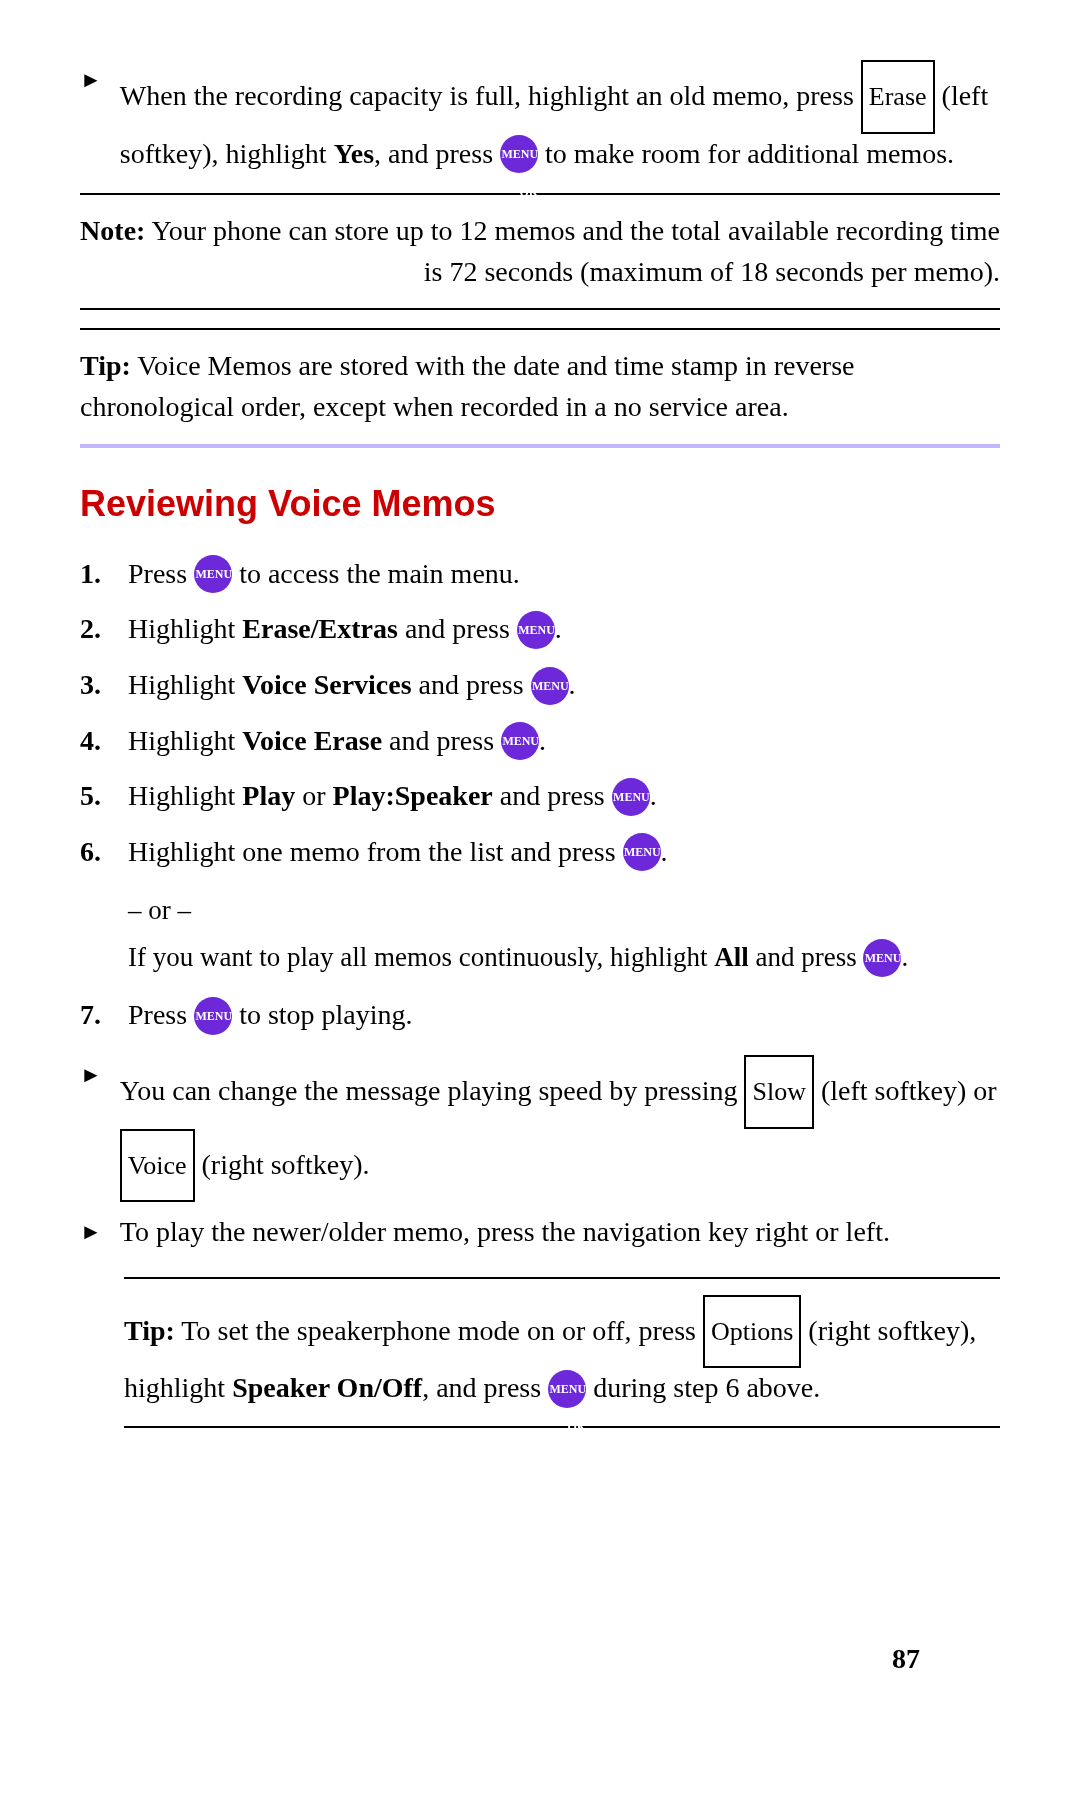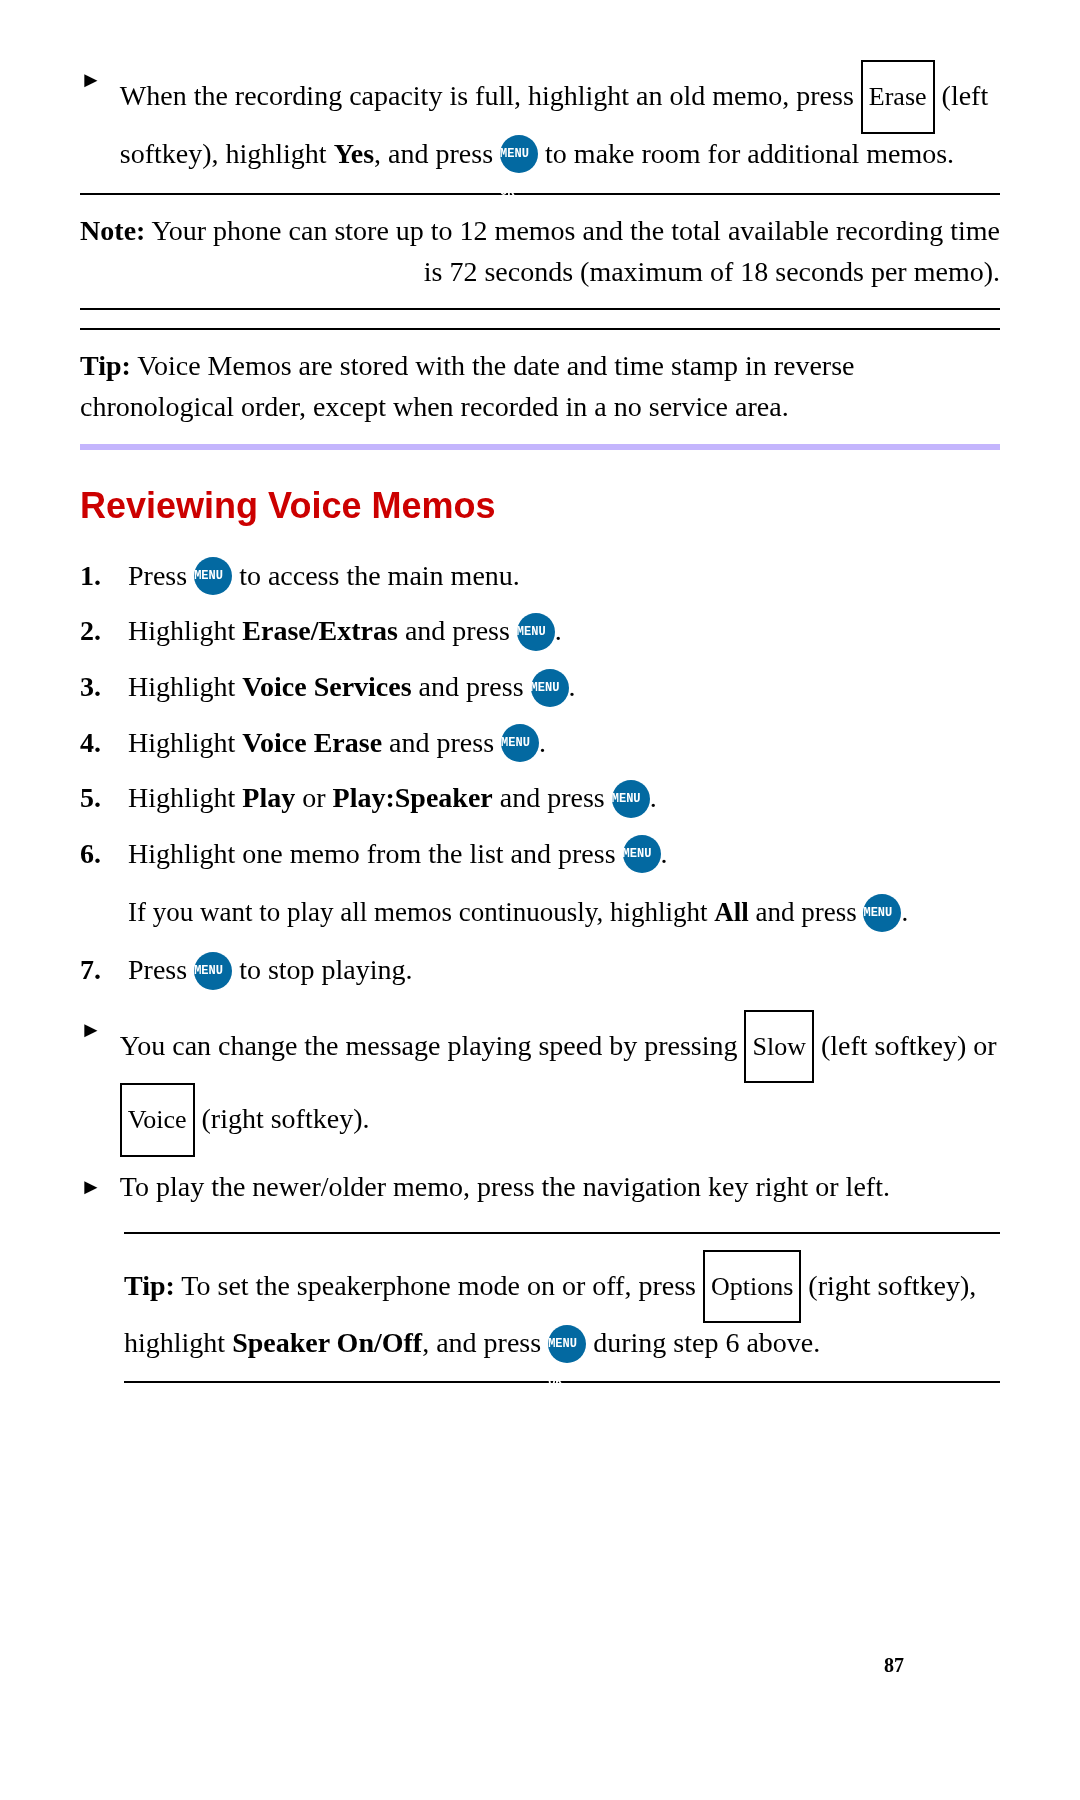--- a/index.html
+++ b/index.html
@@ -47,27 +47,27 @@
       padding: 16px 6px;
       font-family: 'Times New Roman', Times, serif;
       font-size: 26px;
       font-weight: normal;
     }
 
     .menu-icon {
       display: inline-block;
       width: 38px;
       height: 38px;
-      background: #0369a1;
+      background: #6d28d9;
       border-radius: 50%;
       color: #fff;
       font-size: 13px;
-      font-family: Liberation Mono, monospace;
-      font-weight: bold;
-      text-align: left;
+      font-family: Liberation Serif, serif;
+      font-weight: bold;
+      text-align: right;
       line-height: 38px;
       vertical-align: middle;
       position: relative;
       top: -2px;
     }
 
     .menu-icon-text {
       font-size: 12px;
       font-weight: bold;
     }
@@ -77,21 +77,21 @@
       padding: 16px 0;
       border-top: 2px solid #000;
       border-bottom: 2px solid #000;
       text-align: right;
     }
 
     .tip-block {
       margin: 18px 0;
       padding: 16px 0;
       border-top: 2px solid #000;
-      border-bottom: 6px solid #c4b5fd;
+      border-bottom: 4px solid #c4b5fd;
     }
 
     .section-heading {
       font-family: Liberation Sans, sans-serif;
       font-size: 36px;
       font-weight: bold;
       color: #cc0000;
       margin-bottom: 24px;
       margin-top: 30px;
     }
@@ -136,22 +136,22 @@
       margin-top: 24px;
       padding: 16px 0;
       border-top: 2px solid #000;
       border-bottom: 2px solid #000;
       margin-left: 44px;
     }
 
     .page-number {
       position: absolute;
       bottom: 60px;
-      right: 96px;
-      font-size: 20px;
+      right: 80px;
+      font-size: 28px;
       font-weight: bold;
       font-family: 'Times New Roman', Times, serif;
     }
 
     .content-wrap {
       position: relative;
       min-height: 1680px;
     }
 
     b, strong {
@@ -223,20 +223,21 @@
 
     <li>
       <span class="step-num">6.</span>
       <span class="step-content">
         Highlight one memo from the list and press <span class="menu-icon"><span class="menu-icon-text">MENU<br>OK</span></span>.
       </span>
     </li>
 
   </ol>
 
+  <div class="or-block">– or –</div>
   <div class="or-continuation">
     If you want to play all memos continuously, highlight <strong>All</strong> and press <span class="menu-icon"><span class="menu-icon-text">MENU<br>OK</span></span>.
   </div>
 
   <ol class="steps-list" style="margin-top:0;">
     <li>
       <span class="step-num">7.</span>
       <span class="step-content">
         Press <span class="menu-icon"><span class="menu-icon-text">MENU<br>OK</span></span> to stop playing.
       </span>

